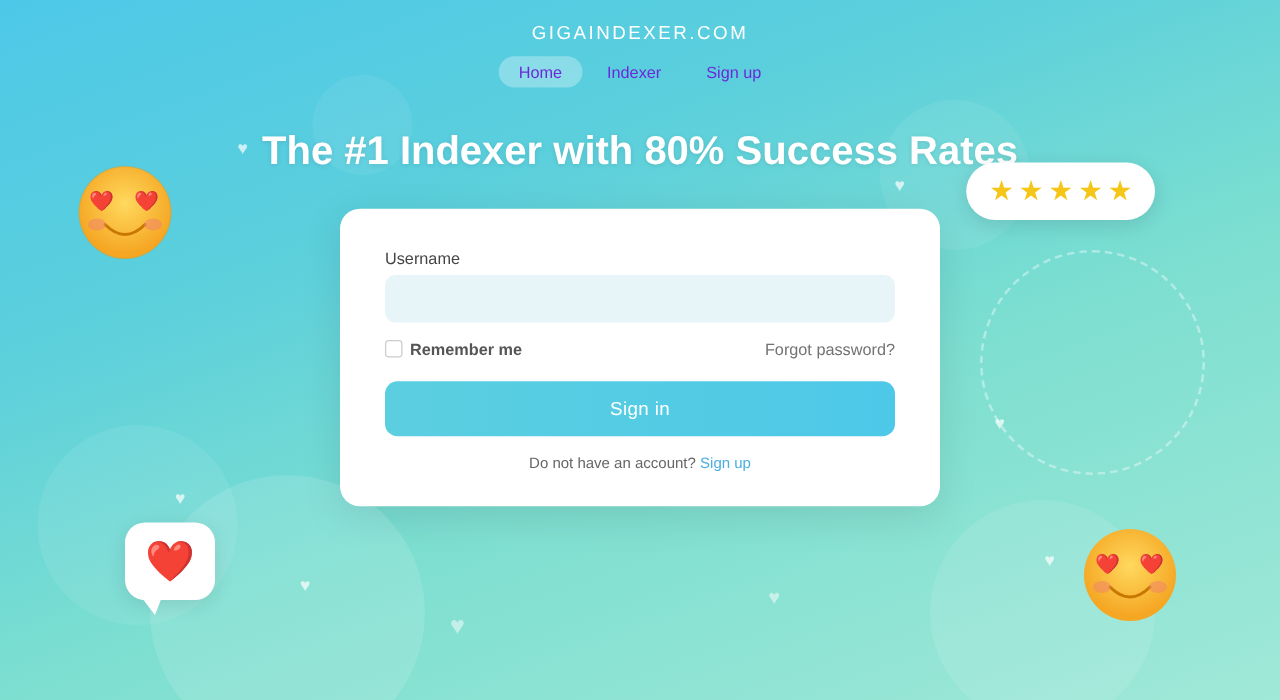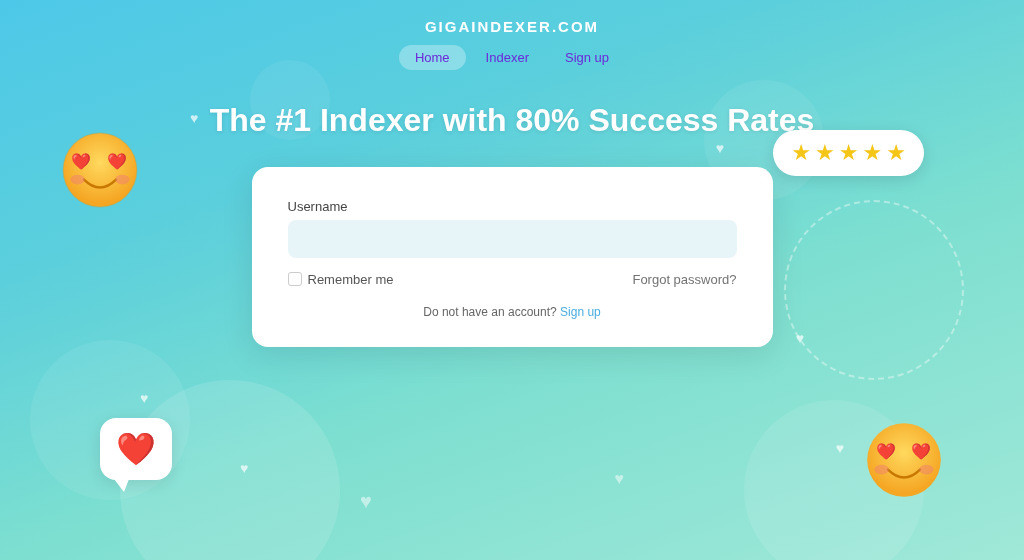--- a/index.html
+++ b/index.html
@@ -39,21 +39,21 @@
     
     .header {
       display: flex;
       flex-direction: column;
       align-items: center;
       padding-top: 18px;
     }
 
     .site-title {
       font-size: 15px;
-      font-weight: 700;
+      font-weight: 400;
       letter-spacing: 2px;
       color: white;
       margin-bottom: 10px;
     }
 
     .nav {
       display: flex;
       gap: 4px;
       align-items: center;
     }
@@ -81,21 +81,21 @@
       margin-top: 32px;
       margin-bottom: 28px;
       text-shadow: 0 1px 4px rgba(0,0,0,0.1);
     }
 
     
     .login-card {
       background: white;
       border-radius: 16px;
       padding: 32px 36px 28px;
-      width: 521px;
+      width: 480px;
       margin: 0 auto;
       box-shadow: 0 8px 32px rgba(0,0,0,0.1);
     }
 
     .form-row {
       display: flex;
       gap: 20px;
       margin-bottom: 14px;
     }
 
@@ -129,20 +129,21 @@
       align-items: center;
       margin-bottom: 18px;
     }
 
     .remember-me {
       display: flex;
       align-items: flex-start;
       gap: 6px;
       font-size: 13px;
       color: #555;
+      font-weight: bold;
     }
 
     .remember-checkbox {
       width: 14px;
       height: 14px;
       border: 1.5px solid #ccc;
       border-radius: 3px;
       background: white;
       cursor: pointer;
     }
@@ -353,18 +354,19 @@
   </div>
 
   <div class="form-options">
     <label class="remember-me">
       <div class="remember-checkbox"></div>
       <span>Remember me</span>
     </label>
     <a class="forgot-link">Forgot password?</a>
   </div>
 
+  <button class="sign-in-btn">Sign in</button>
 
   <div class="signup-prompt">
     <span>Do not have an account?</span>
     <a class="signup-link">Sign up</a>
   </div>
 </div>
 
 </body></html>

